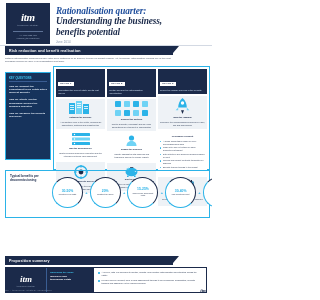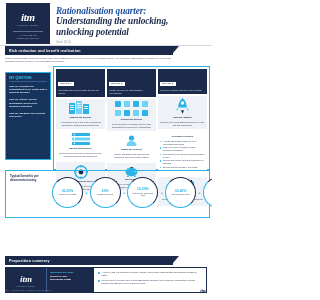--- a/index.html
+++ b/index.html
@@ -171,22 +171,22 @@
   <div class="header">
     <div class="logo-block">
       <div class="logo-mark">itm</div>
       <div class="logo-sub">technology strategy</div>
       <div class="logo-rule"></div>
       <div class="logo-contact">+44 (0)20 7123 4567</div>
       <div class="logo-contact">enquiries@itm-consult.com</div>
     </div>
     <div class="title-wrap">
       <div class="title-line accent">Rationalisation quarter:</div>
-      <div class="title-line">Understanding the unlocking,</div>
-      <div class="title-line">unlocking potential</div>
+      <div class="title-line">Understanding the business,</div>
+      <div class="title-line">benefits potential</div>
       <div class="title-date">June 2014</div>
     </div>
     <div class="hdr-rule"></div>
   </div>
 
   <div class="band">Risk reduction and benefit realisation</div>
   <div class="band-sub">Platform rationalisation programmes have often been postponed or de-scoped, typically for budget reasons. Yet, technology rationalisation remains one of the most accessible sources of value in an organisation's cost base.</div>
 
   <div class="main">
 

